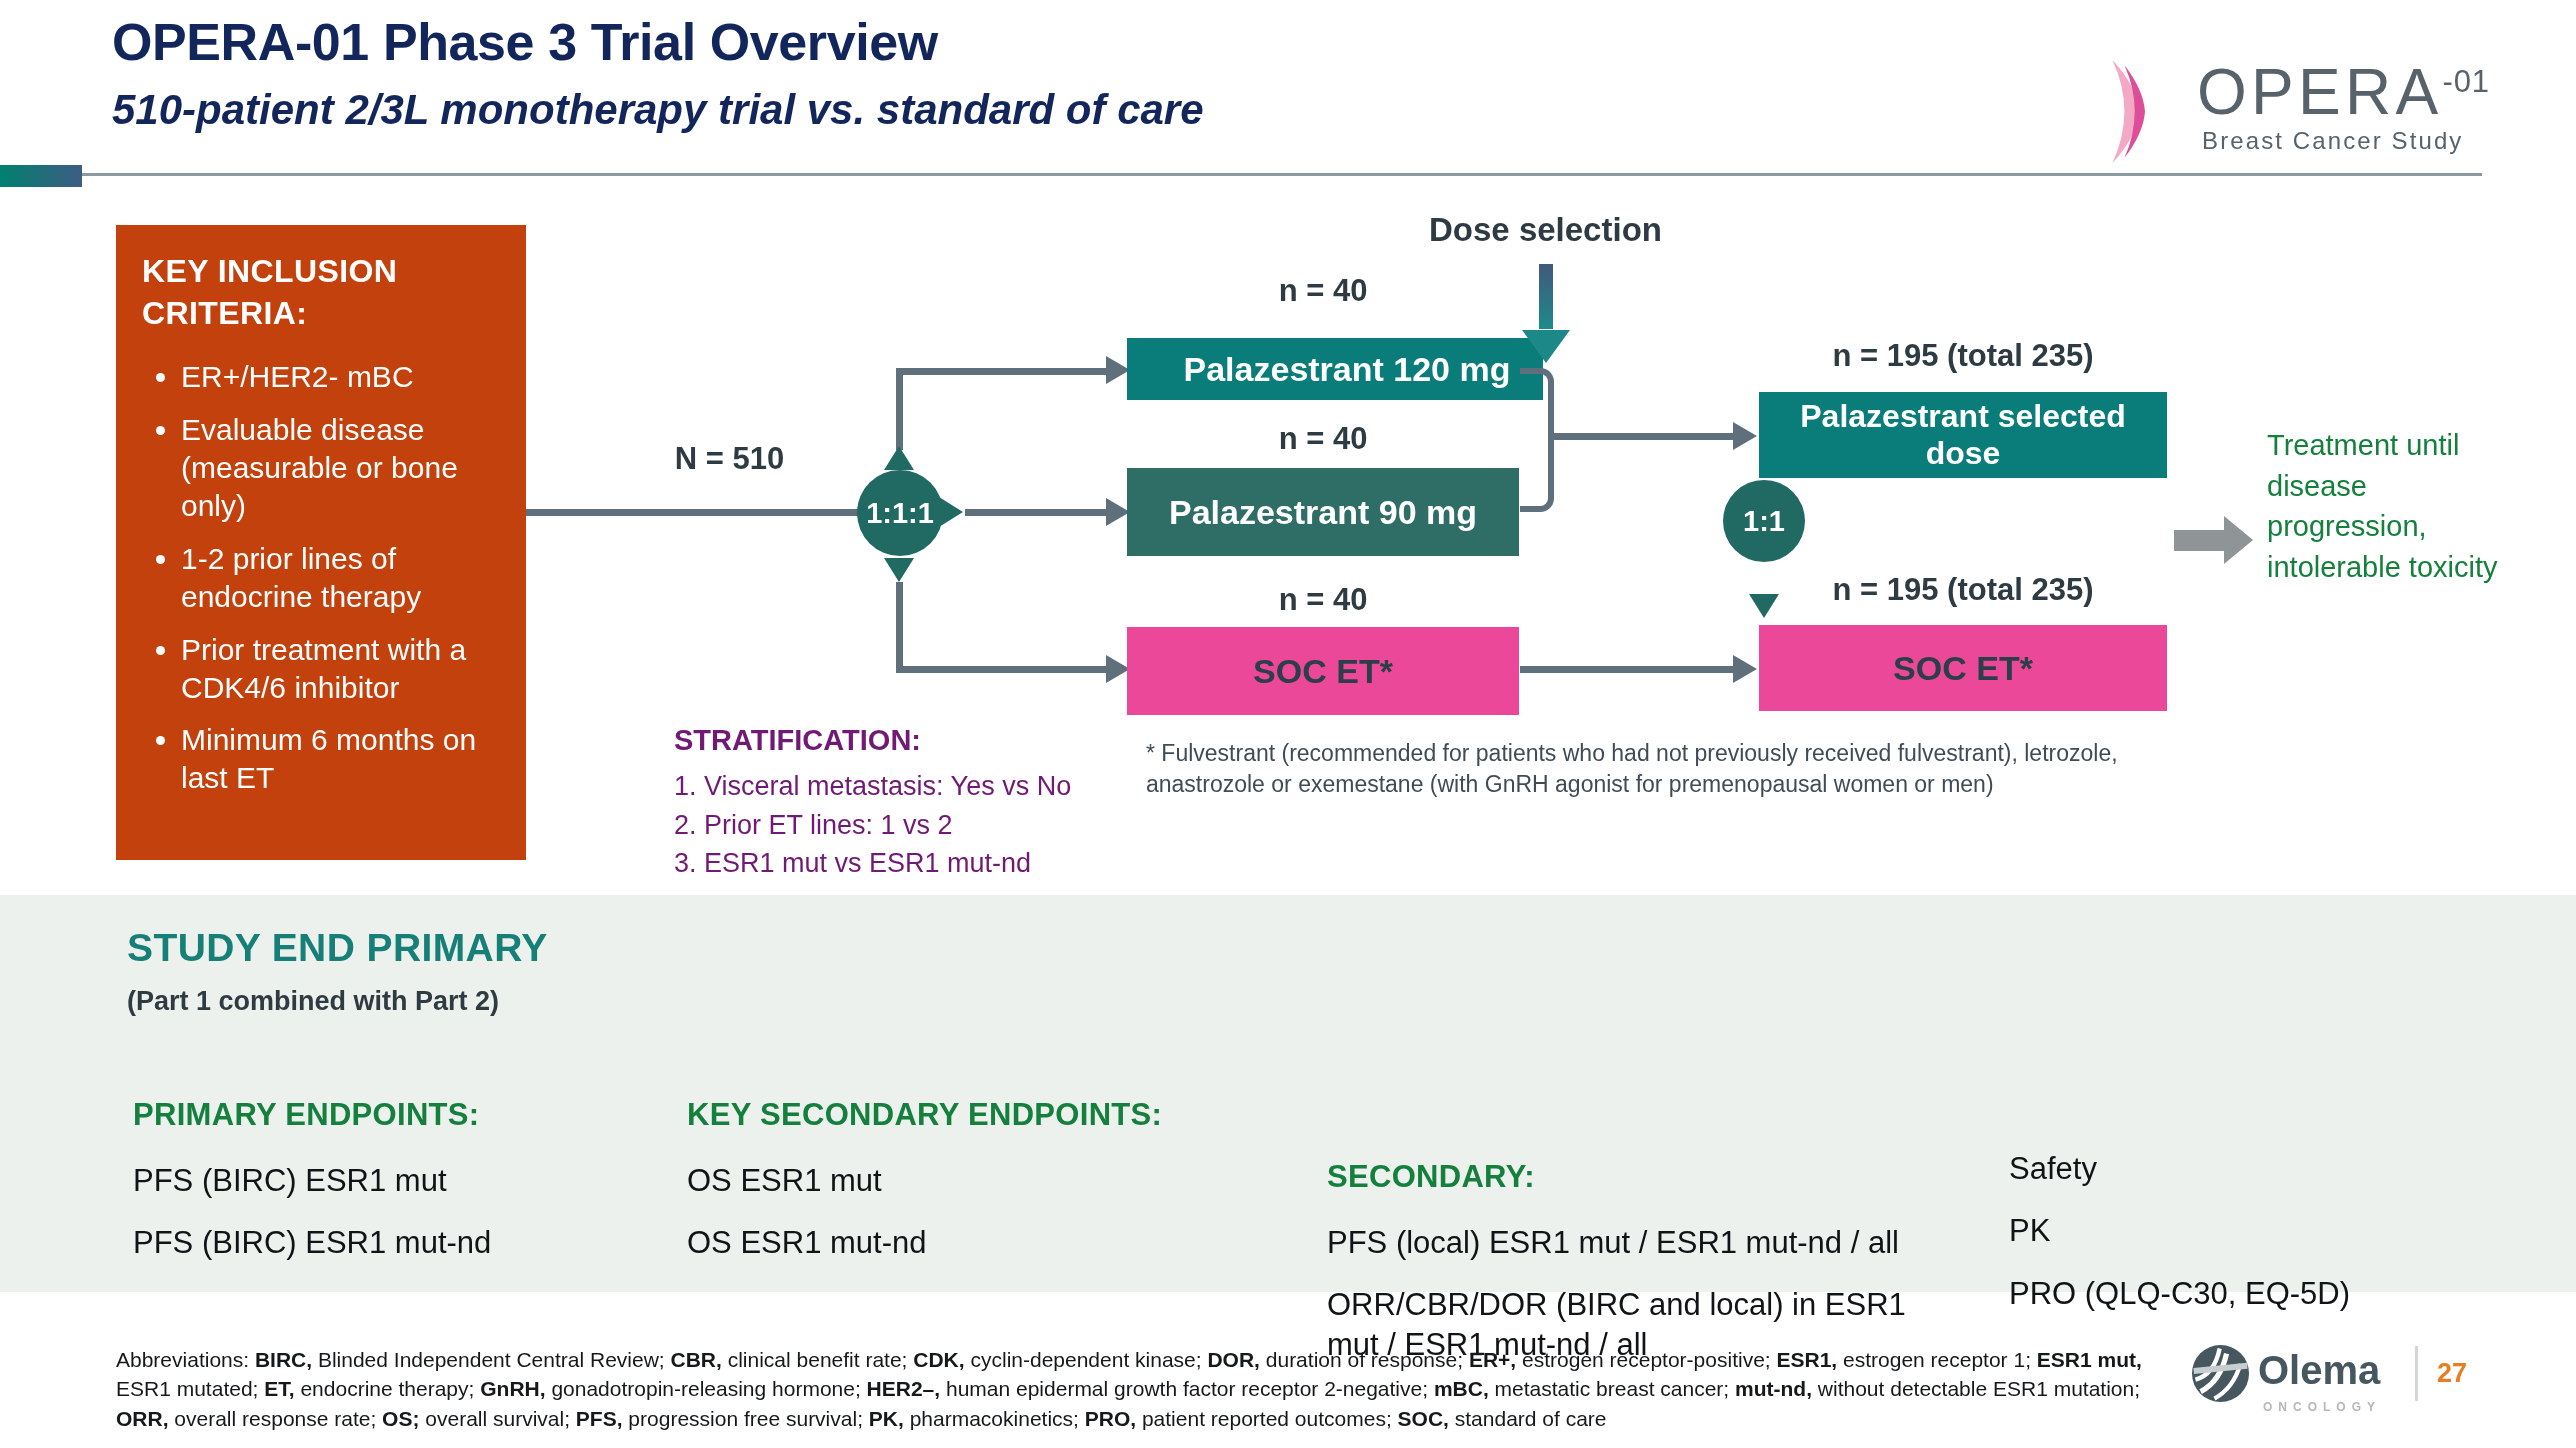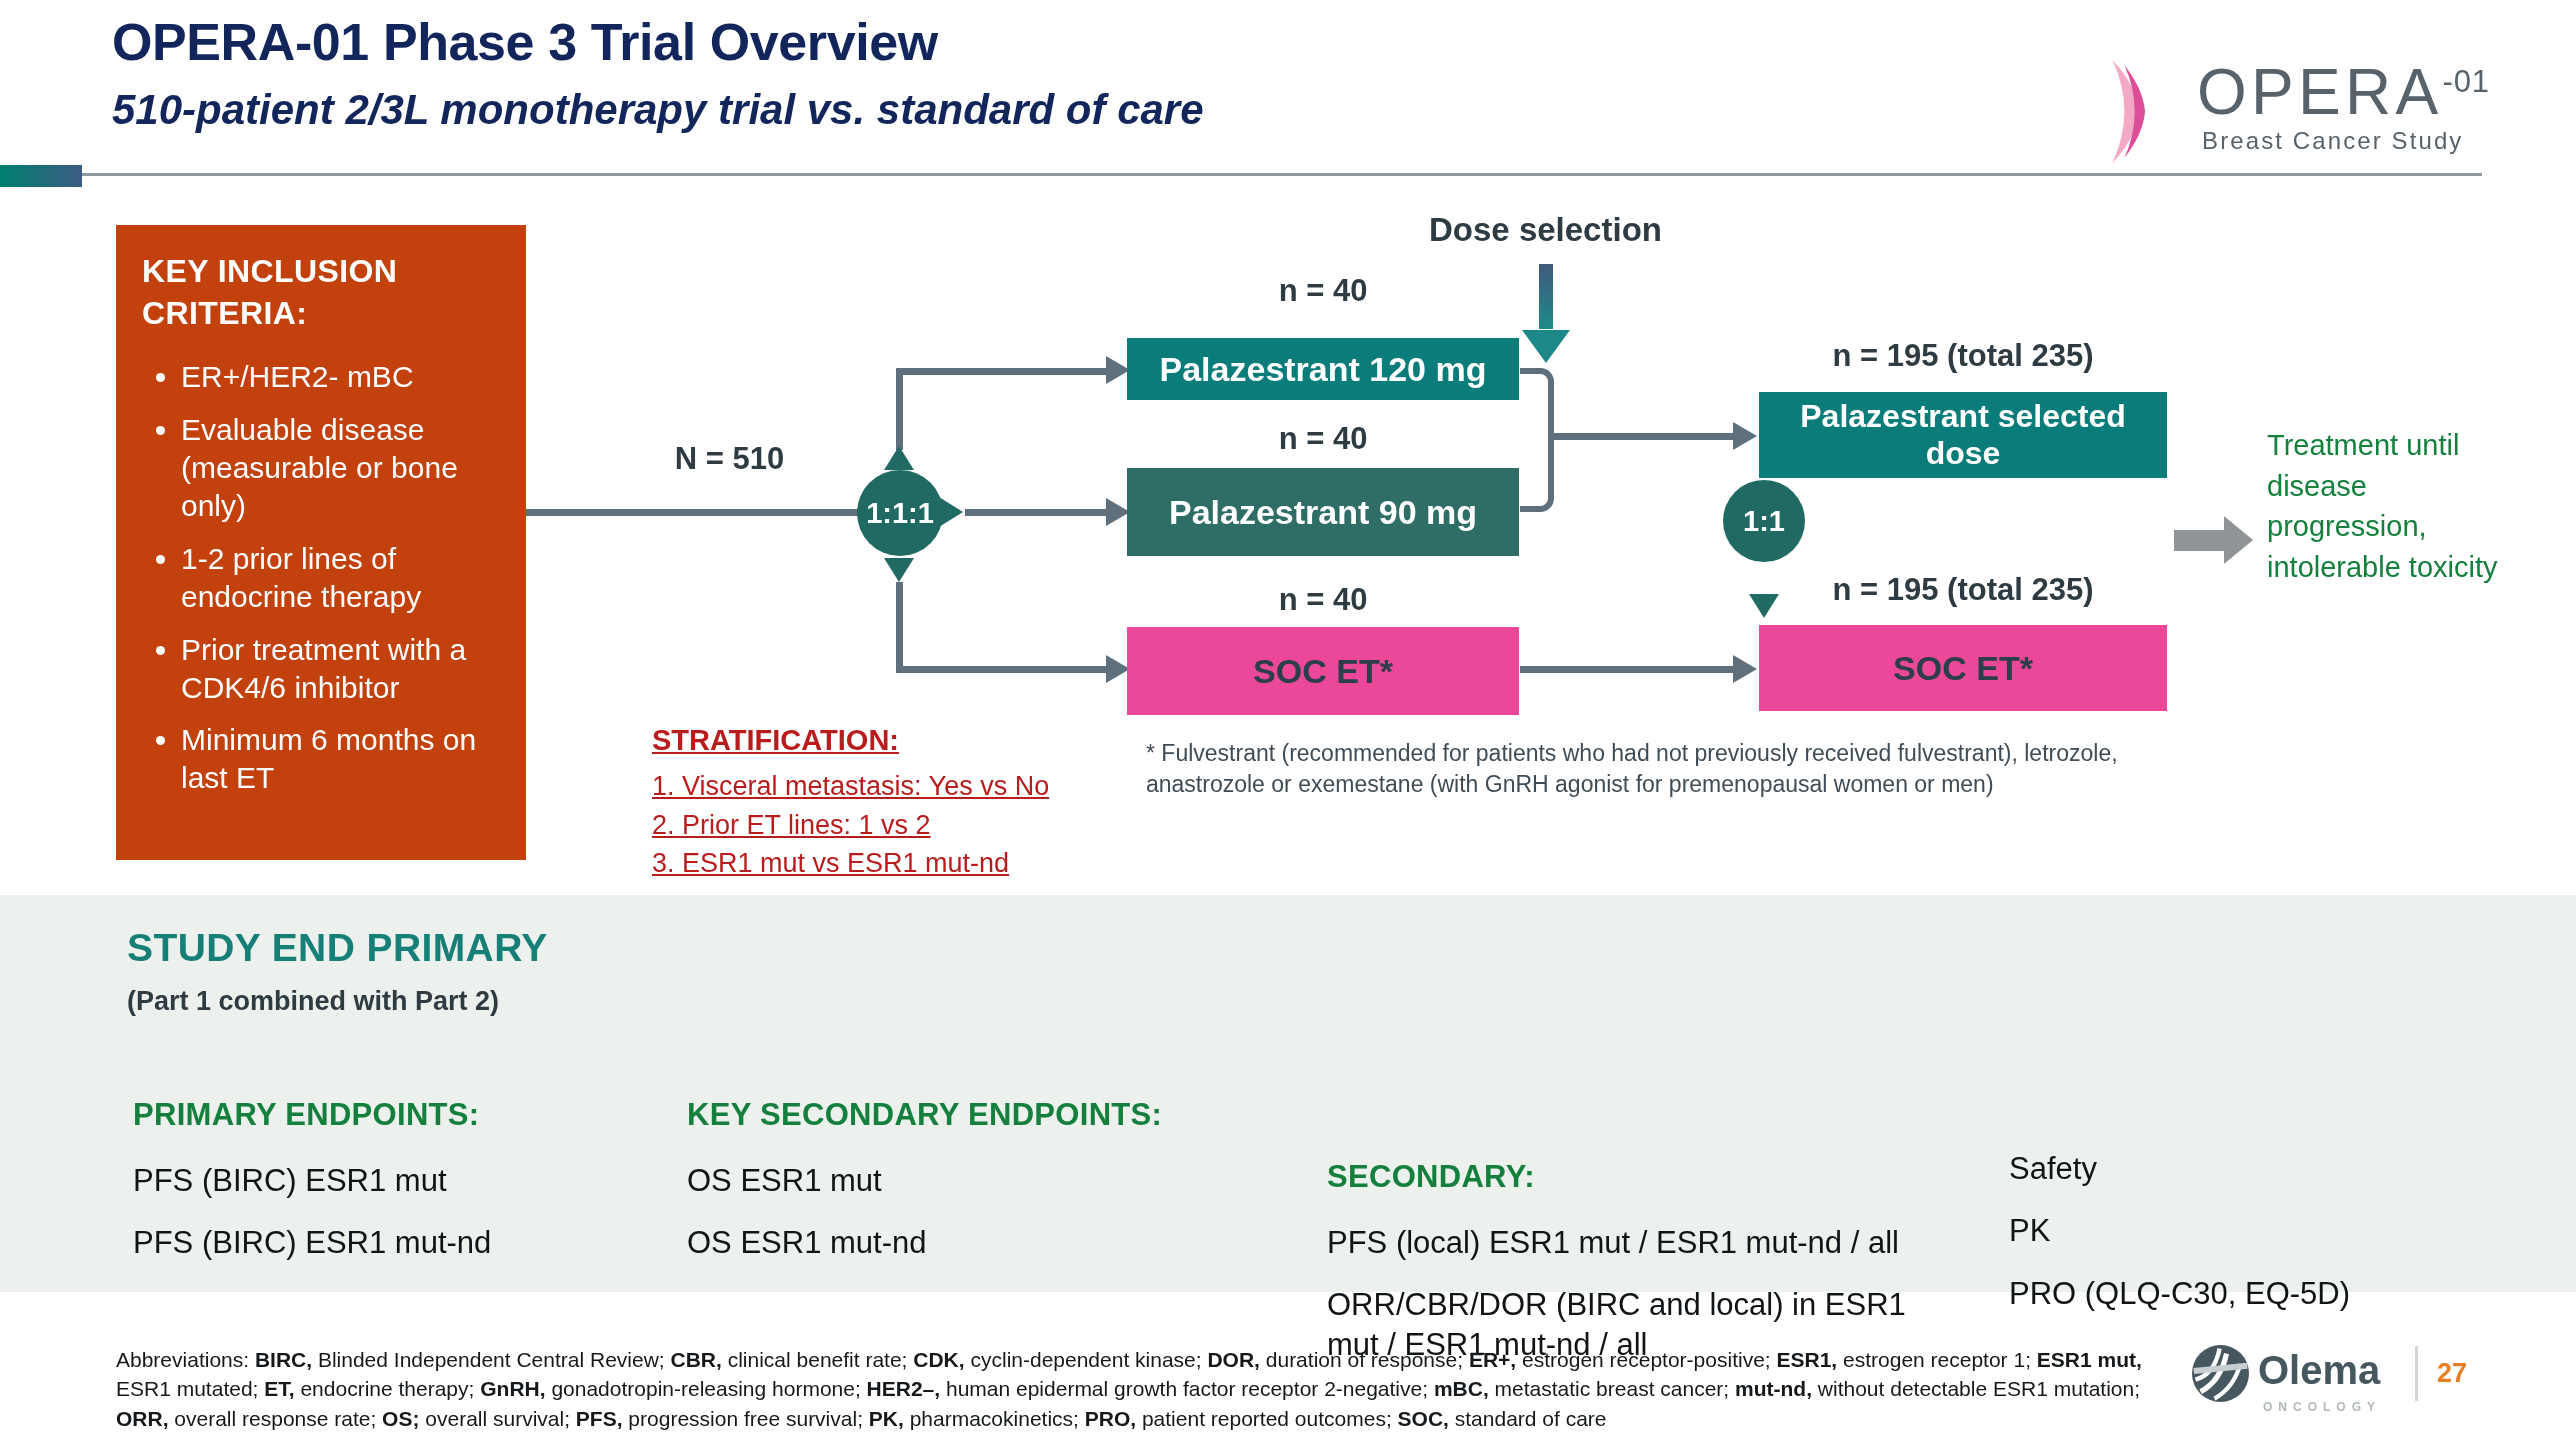--- a/index.html
+++ b/index.html
@@ -41,21 +41,21 @@
   .teal{background:#0a7c79;}
   .teal-dark{background:#2f6e66;}
   .soc{background:#ec4899;color:#2b3e4a;}
   .nlabel{font-size:31px;font-weight:bold;color:#2f3b42;text-align:center;}
   .dose-label{left:1374px;top:211px;width:343px;text-align:center;font-size:33px;font-weight:bold;color:#2f3b42;}
   .dose-shaft{left:1539px;top:264px;width:13.7px;height:65px;background:linear-gradient(180deg,#41597b,#1d8a8a);}
   .dose-head{left:1522px;top:330px;width:0;height:0;border-left:24px solid transparent;border-right:24px solid transparent;border-top:33px solid #1d8888;}
   .treatment{left:2267px;top:425px;width:240px;font-size:29px;line-height:1.4;color:#15803d;}
   .gray-shaft{left:2174px;top:530px;width:50px;height:20.6px;background:#8f9496;}
   .gray-head{left:2224px;top:516px;width:0;height:0;border-top:24px solid transparent;border-bottom:24px solid transparent;border-left:29px solid #8f9496;}
-  .strat{left:652px;top:724px;color:#b91c1c;text-decoration:underline;}
+  .strat{left:674px;top:724px;color:#701a75;}
   .strat h3{margin:0 0 10.3px 0;font-size:29px;font-weight:bold;}
   .strat div{font-size:27px;line-height:1.42;}
   .footnote{left:1146px;top:738px;width:1043px;font-size:23px;line-height:1.35;color:#3f4c55;}
   
   .band{left:0;top:895px;width:2576px;height:397px;background:#edf1ed;}
   .band-title{left:127px;top:926px;font-size:39px;font-weight:bold;color:#167f78;letter-spacing:0.4px;}
   .band-sub{left:127px;top:986px;font-size:27px;font-weight:bold;color:#2f3b42;}
   .ep-col{color:#101417;}
   .ep-col .hd{font-size:31px;font-weight:bold;color:#15803d;margin-bottom:27.5px;letter-spacing:0.3px;}
   .ep-col .it{font-size:31px;margin-bottom:22px;line-height:1.3;}
@@ -110,21 +110,21 @@
   <div class="abs node" style="left:857px;top:470px;width:86px;height:86px;">1:1:1</div>
 
   <div class="abs line" style="left:896px;top:368px;width:211px;height:6.9px;"></div>
   <div class="abs arrow-r" style="left:1106px;top:356px;"></div>
   <div class="abs line" style="left:965px;top:509px;width:143px;height:6.9px;"></div>
   <div class="abs arrow-r" style="left:1106px;top:498px;"></div>
   <div class="abs line" style="left:896px;top:666px;width:211px;height:6.9px;"></div>
   <div class="abs arrow-r" style="left:1106px;top:655px;"></div>
 
   <div class="abs nlabel" style="left:1127px;top:273px;width:392px;">n = 40</div>
-  <div class="abs flow-box teal" style="left:1127px;top:338px;width:392px;height:62px;font-size:34px;">Palazestrant 120 mg</div>
+  <div class="abs flow-box teal" style="left:1127px;top:338px;width:392px;height:62px;font-size:34px;padding-left:24px;">Palazestrant 120 mg</div>
   <div class="abs nlabel" style="left:1127px;top:421px;width:392px;">n = 40</div>
   <div class="abs flow-box teal-dark" style="left:1127px;top:468px;width:392px;height:88px;font-size:34px;">Palazestrant 90 mg</div>
   <div class="abs nlabel" style="left:1127px;top:582px;width:392px;">n = 40</div>
   <div class="abs flow-box soc" style="left:1127px;top:627px;width:392px;height:88px;font-size:34px;">SOC ET*</div>
 
   <div class="abs dose-label">Dose selection</div>
   <div class="abs dose-shaft"></div>
   <div class="abs dose-head"></div>
 
   <div class="abs bracket"></div>

